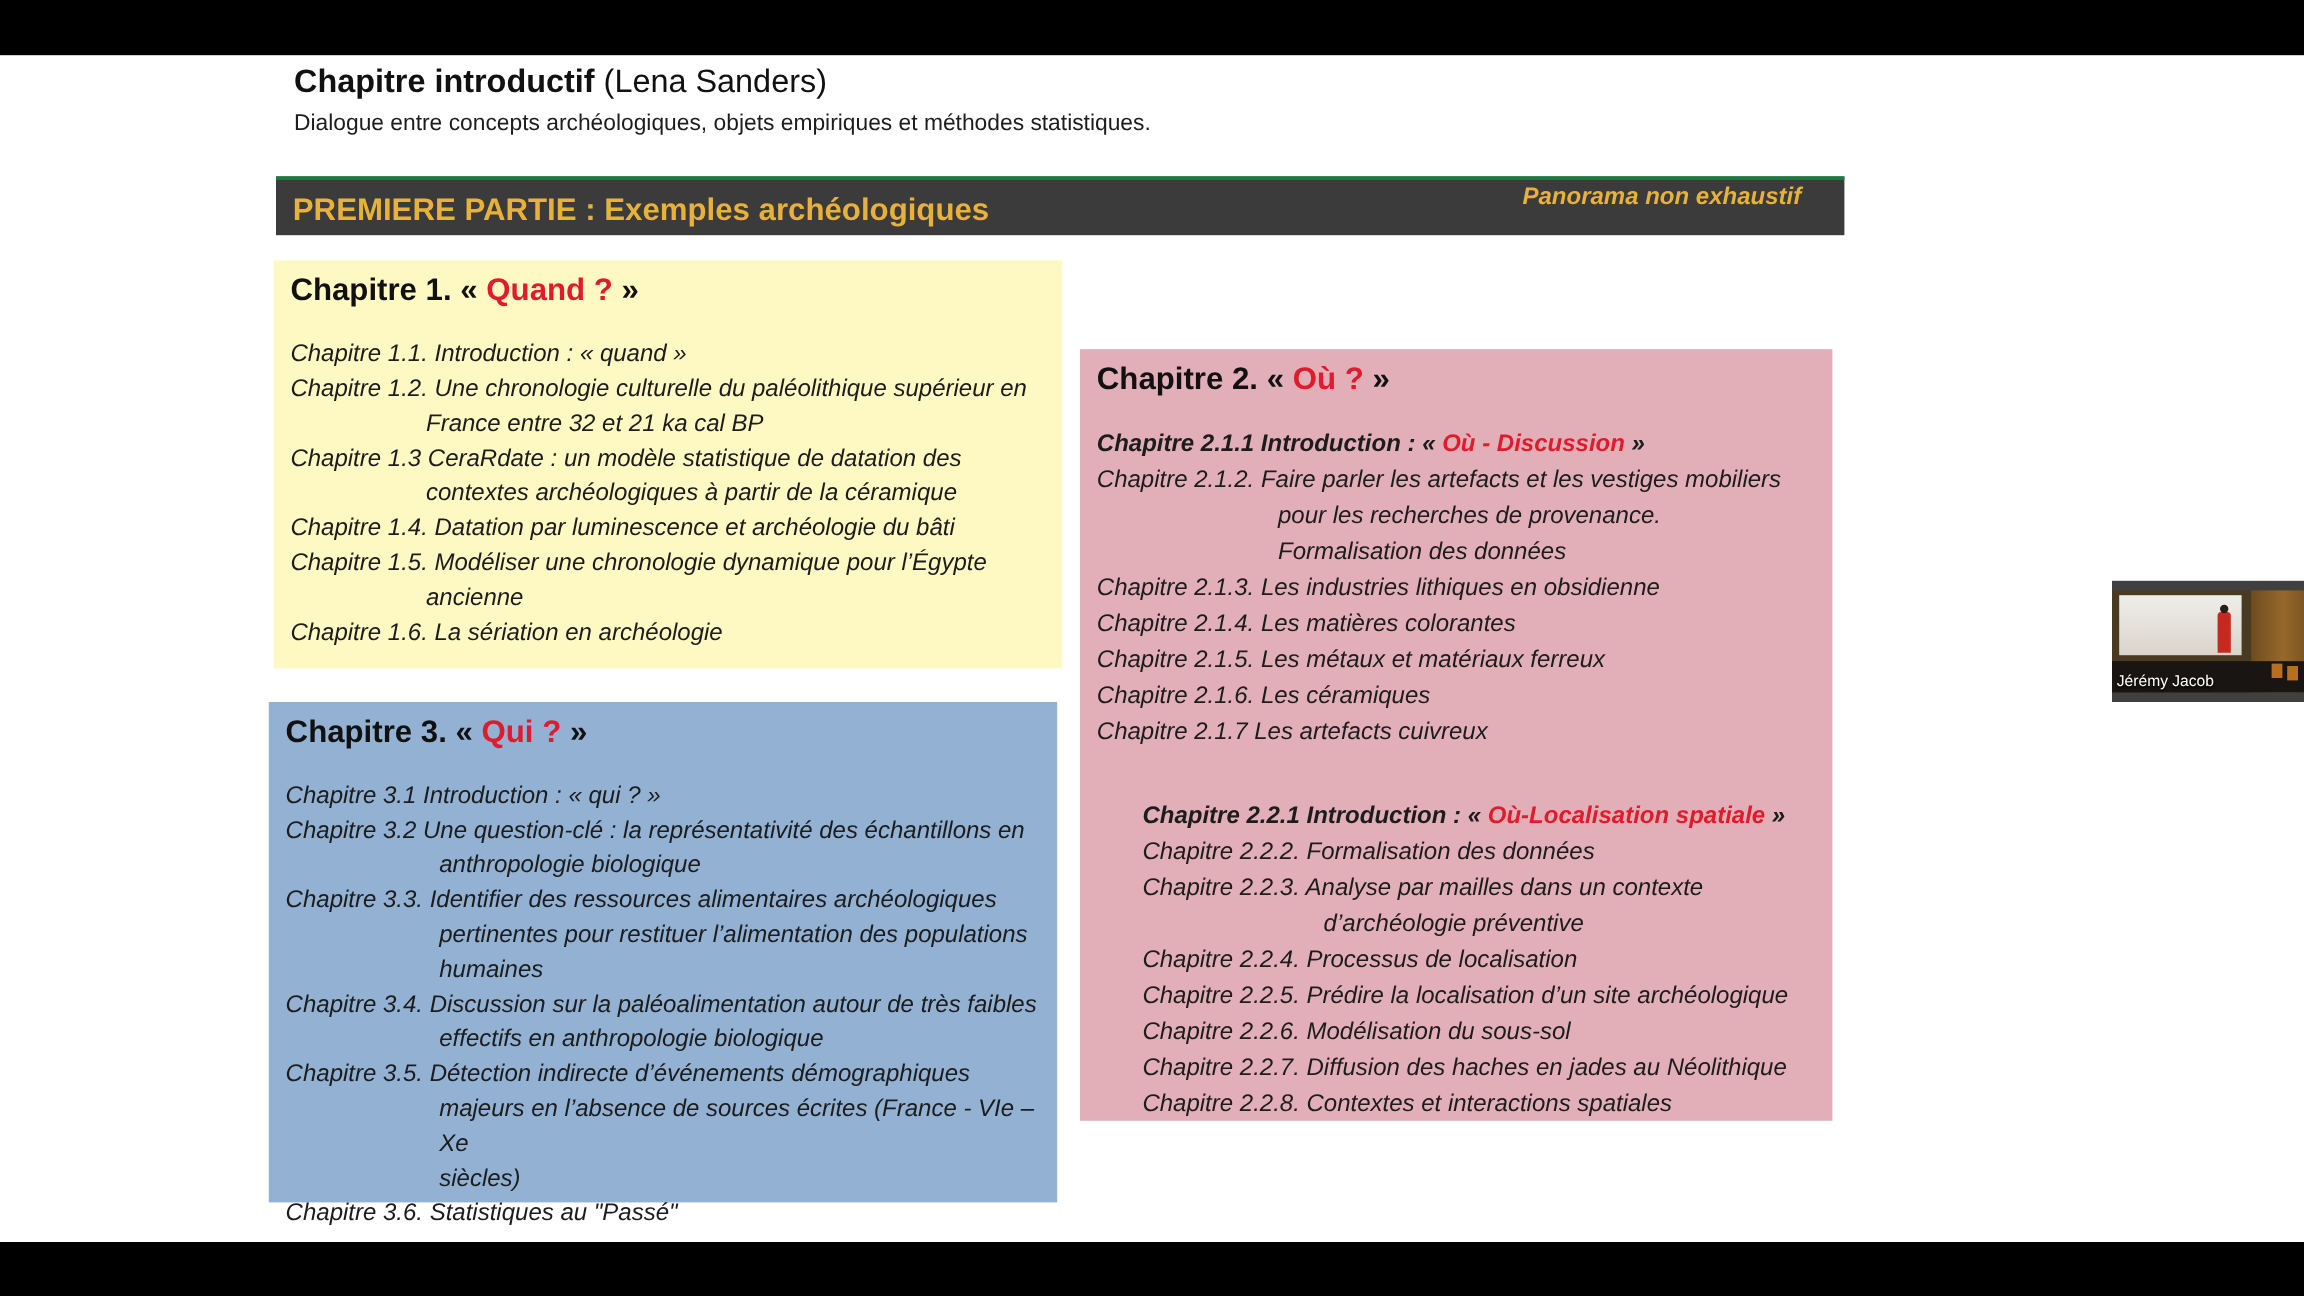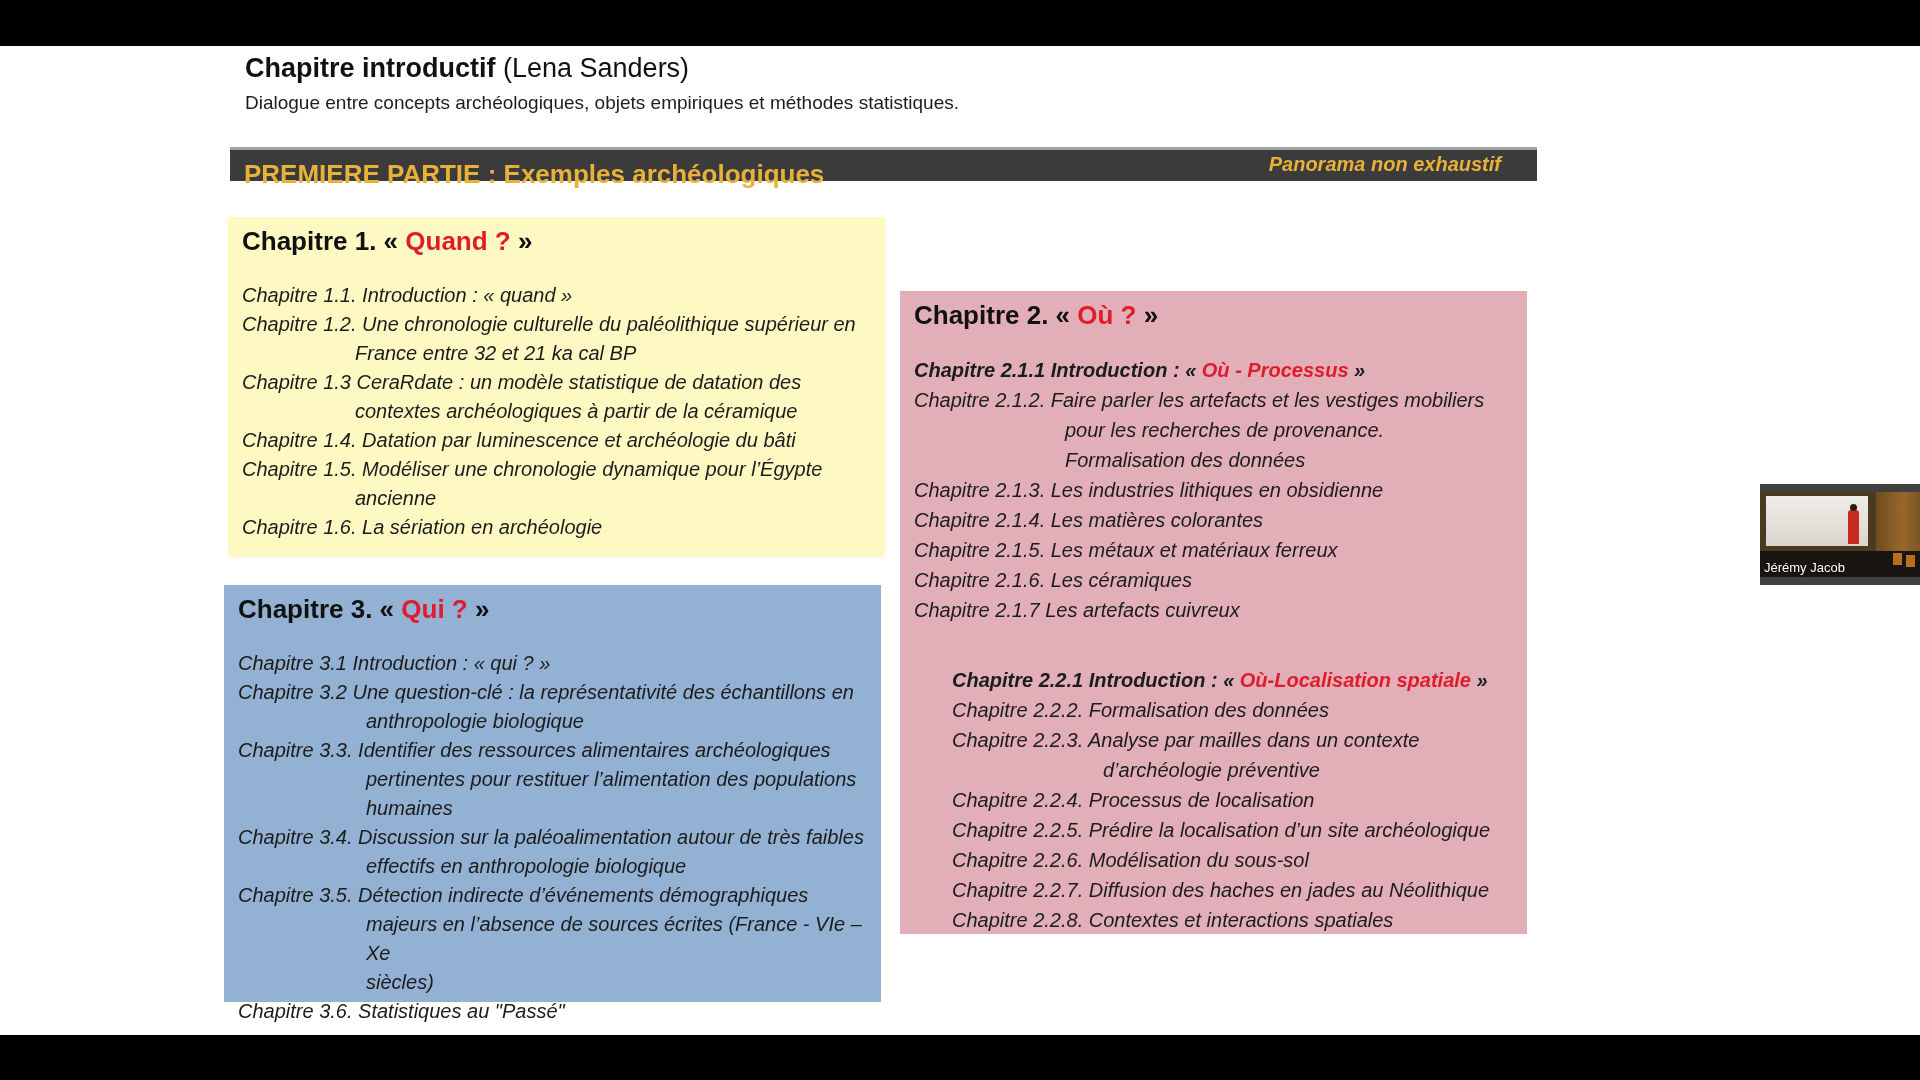--- a/index.html
+++ b/index.html
@@ -24,23 +24,23 @@
     position: absolute; left: 245px; top: 7px;
     font-size: 27px; color: #111; white-space: nowrap;
   }
   .slide-title .t-bold { font-weight: bold; }
   .slide-subtitle {
     position: absolute; left: 245px; top: 46px;
     font-size: 19px; color: #1d1d1d; white-space: nowrap;
   }
   .banner {
     position: absolute; left: 230px; top: 101px;
-    width: 1307px; height: 34px;
+    width: 1307px; height: 49px;
     background: var(--banner-bg);
-    border-top: 3px solid #a3a3a3;
+    border-top: 3px solid #15803d;
     box-sizing: border-box;
   }
   .banner-title {
     position: absolute; left: 14px; top: 9px;
     font-size: 26px; font-weight: bold;
     color: var(--banner-fg); white-space: nowrap;
   }
   .banner-note {
     position: absolute; right: 36px; top: 3px;
     font-size: 20px; font-weight: bold; font-style: italic;
@@ -155,21 +155,21 @@
         </div>
     </div>
 
     <div id="box2" class="box" style="background: rgb(226, 175, 184);">
       <div class="box-header">
         <span>Chapitre 2. « </span><span class="red">Où ?</span><span> »</span>
       </div>
       <div class="box-content">
           <div class="group">
             <div class="item bold">
-              <div class="first"><span>Chapitre 2.1.1 Introduction : « </span><span class="red">Où - Processus</span><span> »</span></div>
+              <div class="first"><span>Chapitre 2.1.1 Introduction : « </span><span class="red">Où - Discussion</span><span> »</span></div>
             </div>
             <div class="item">
               <div class="first"><span>Chapitre 2.1.2. Faire parler les artefacts et les vestiges mobiliers</span></div>
               <div class="wrap">pour les recherches de provenance.</div>
               <div class="wrap">Formalisation des données</div>
             </div>
             <div class="item">
               <div class="first"><span>Chapitre 2.1.3. Les industries lithiques en obsidienne</span></div>
             </div>
             <div class="item">

